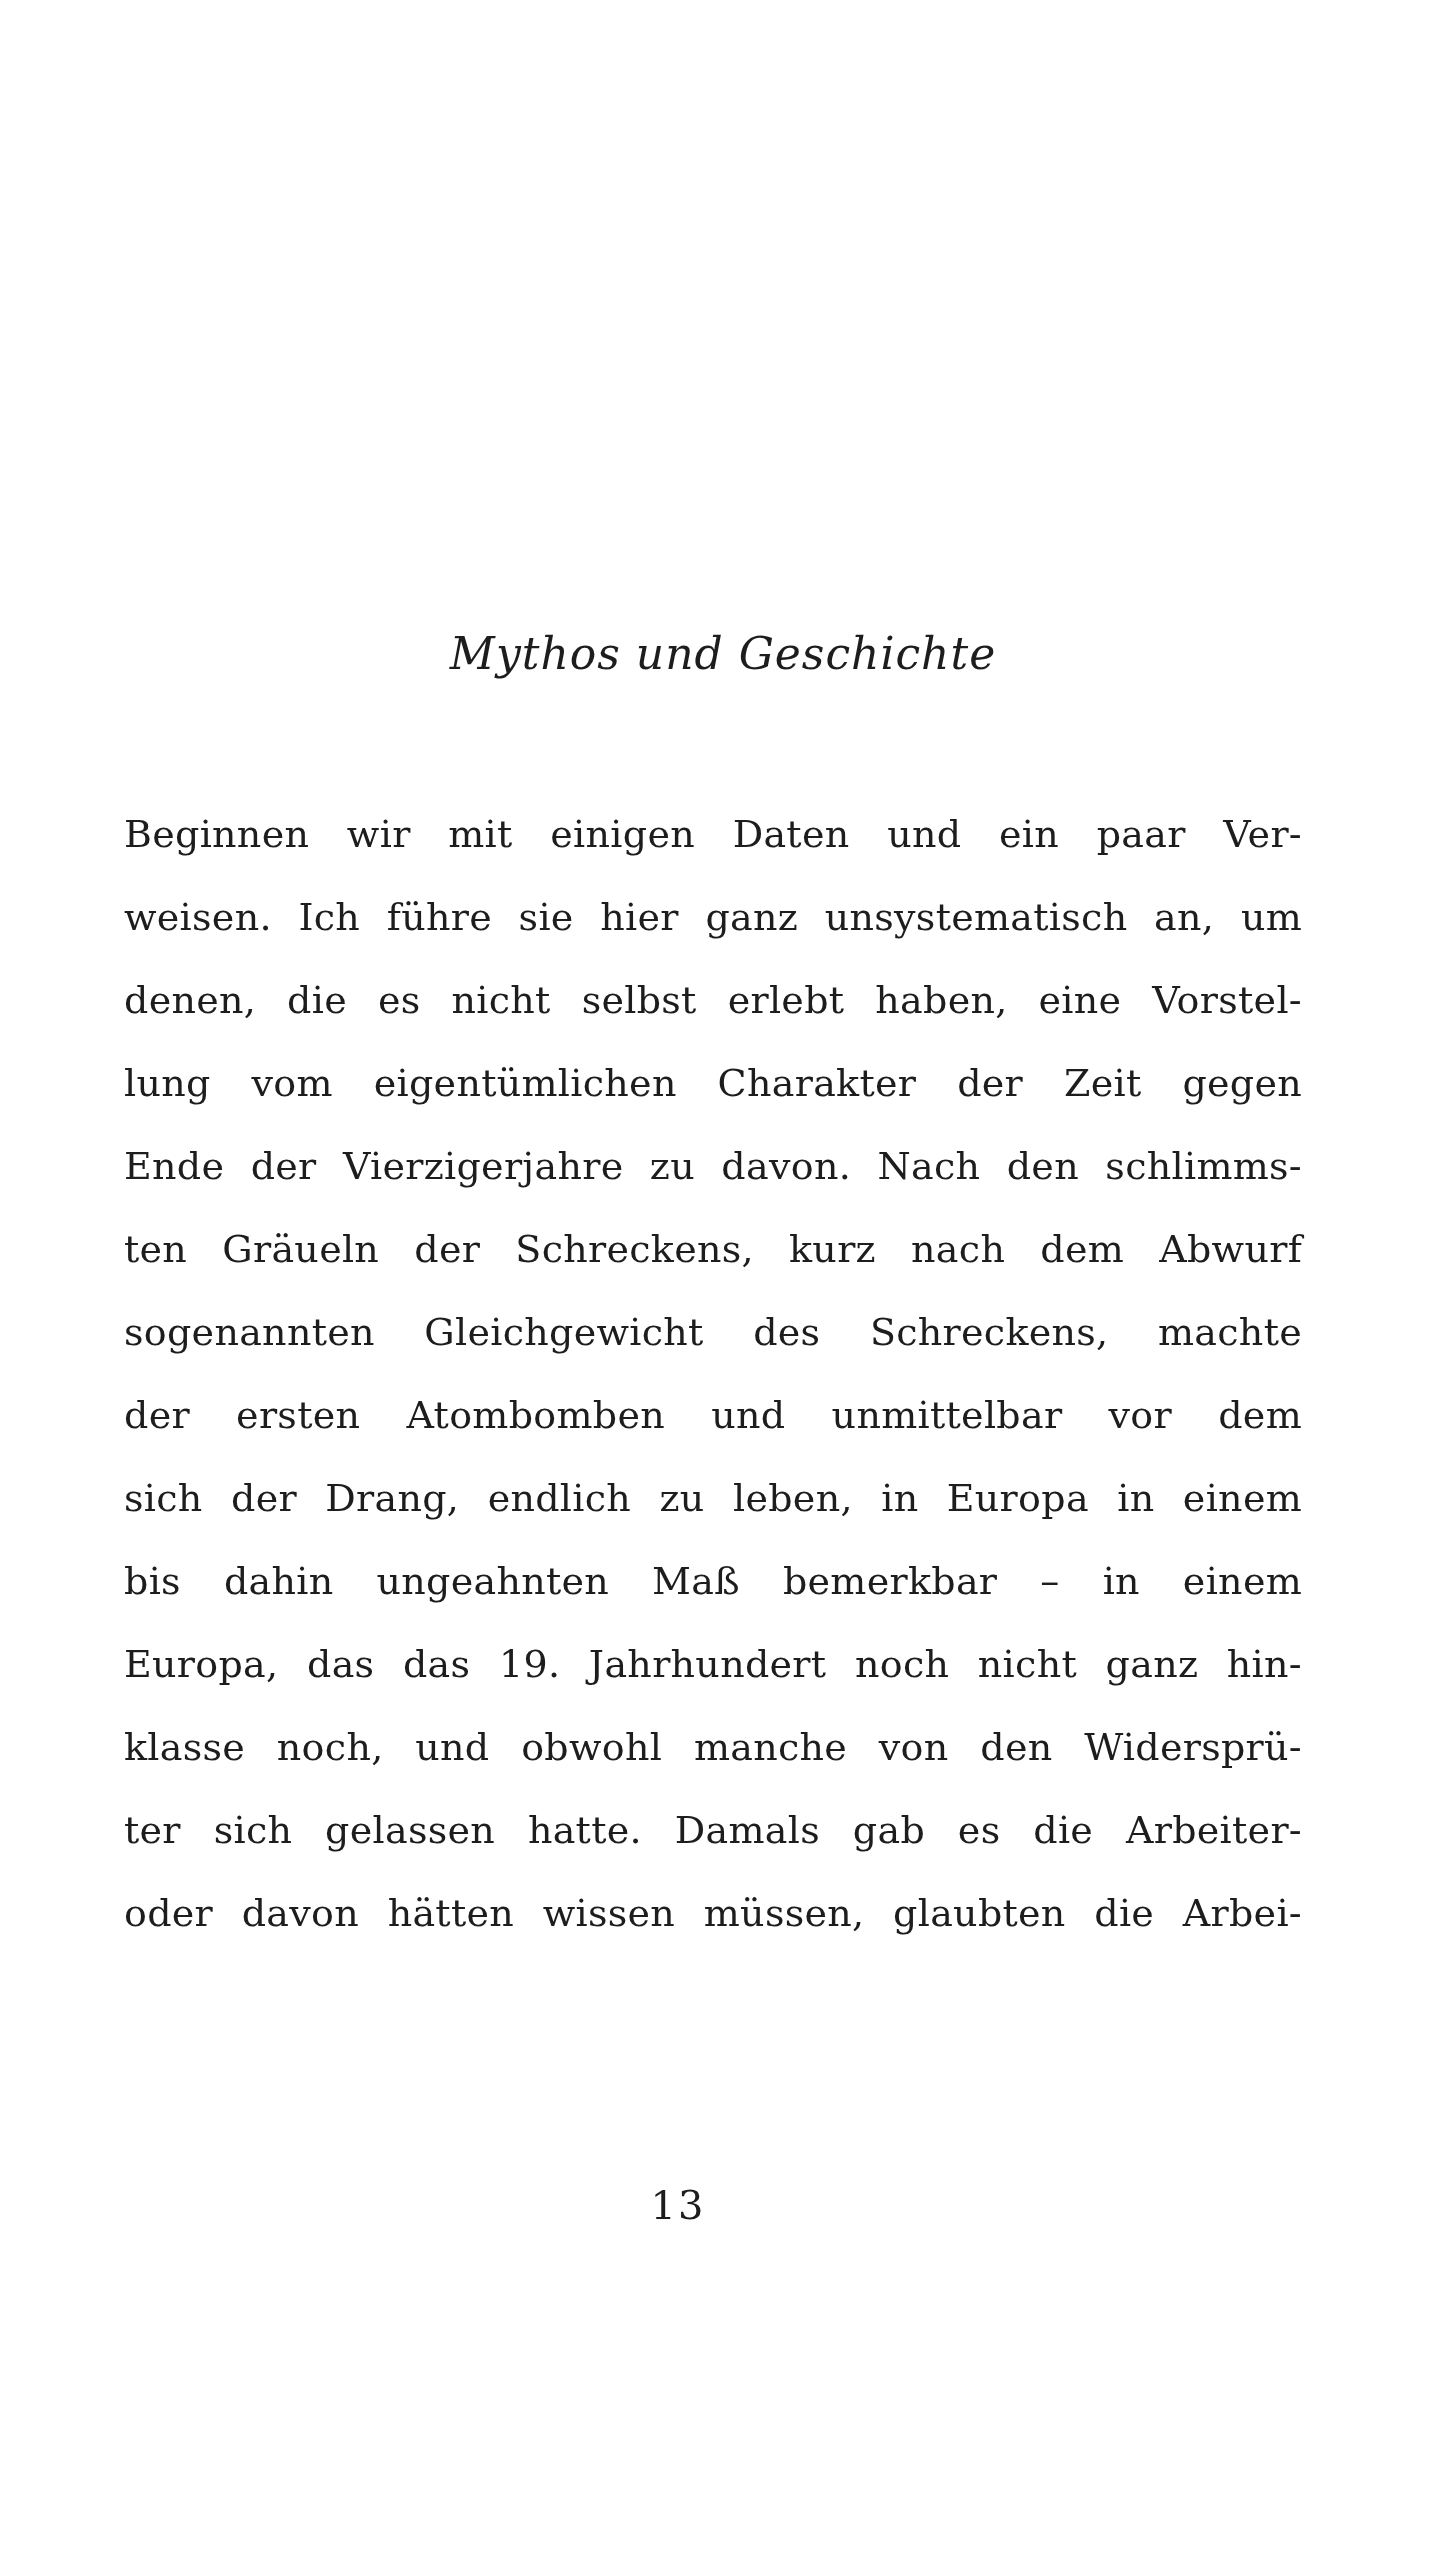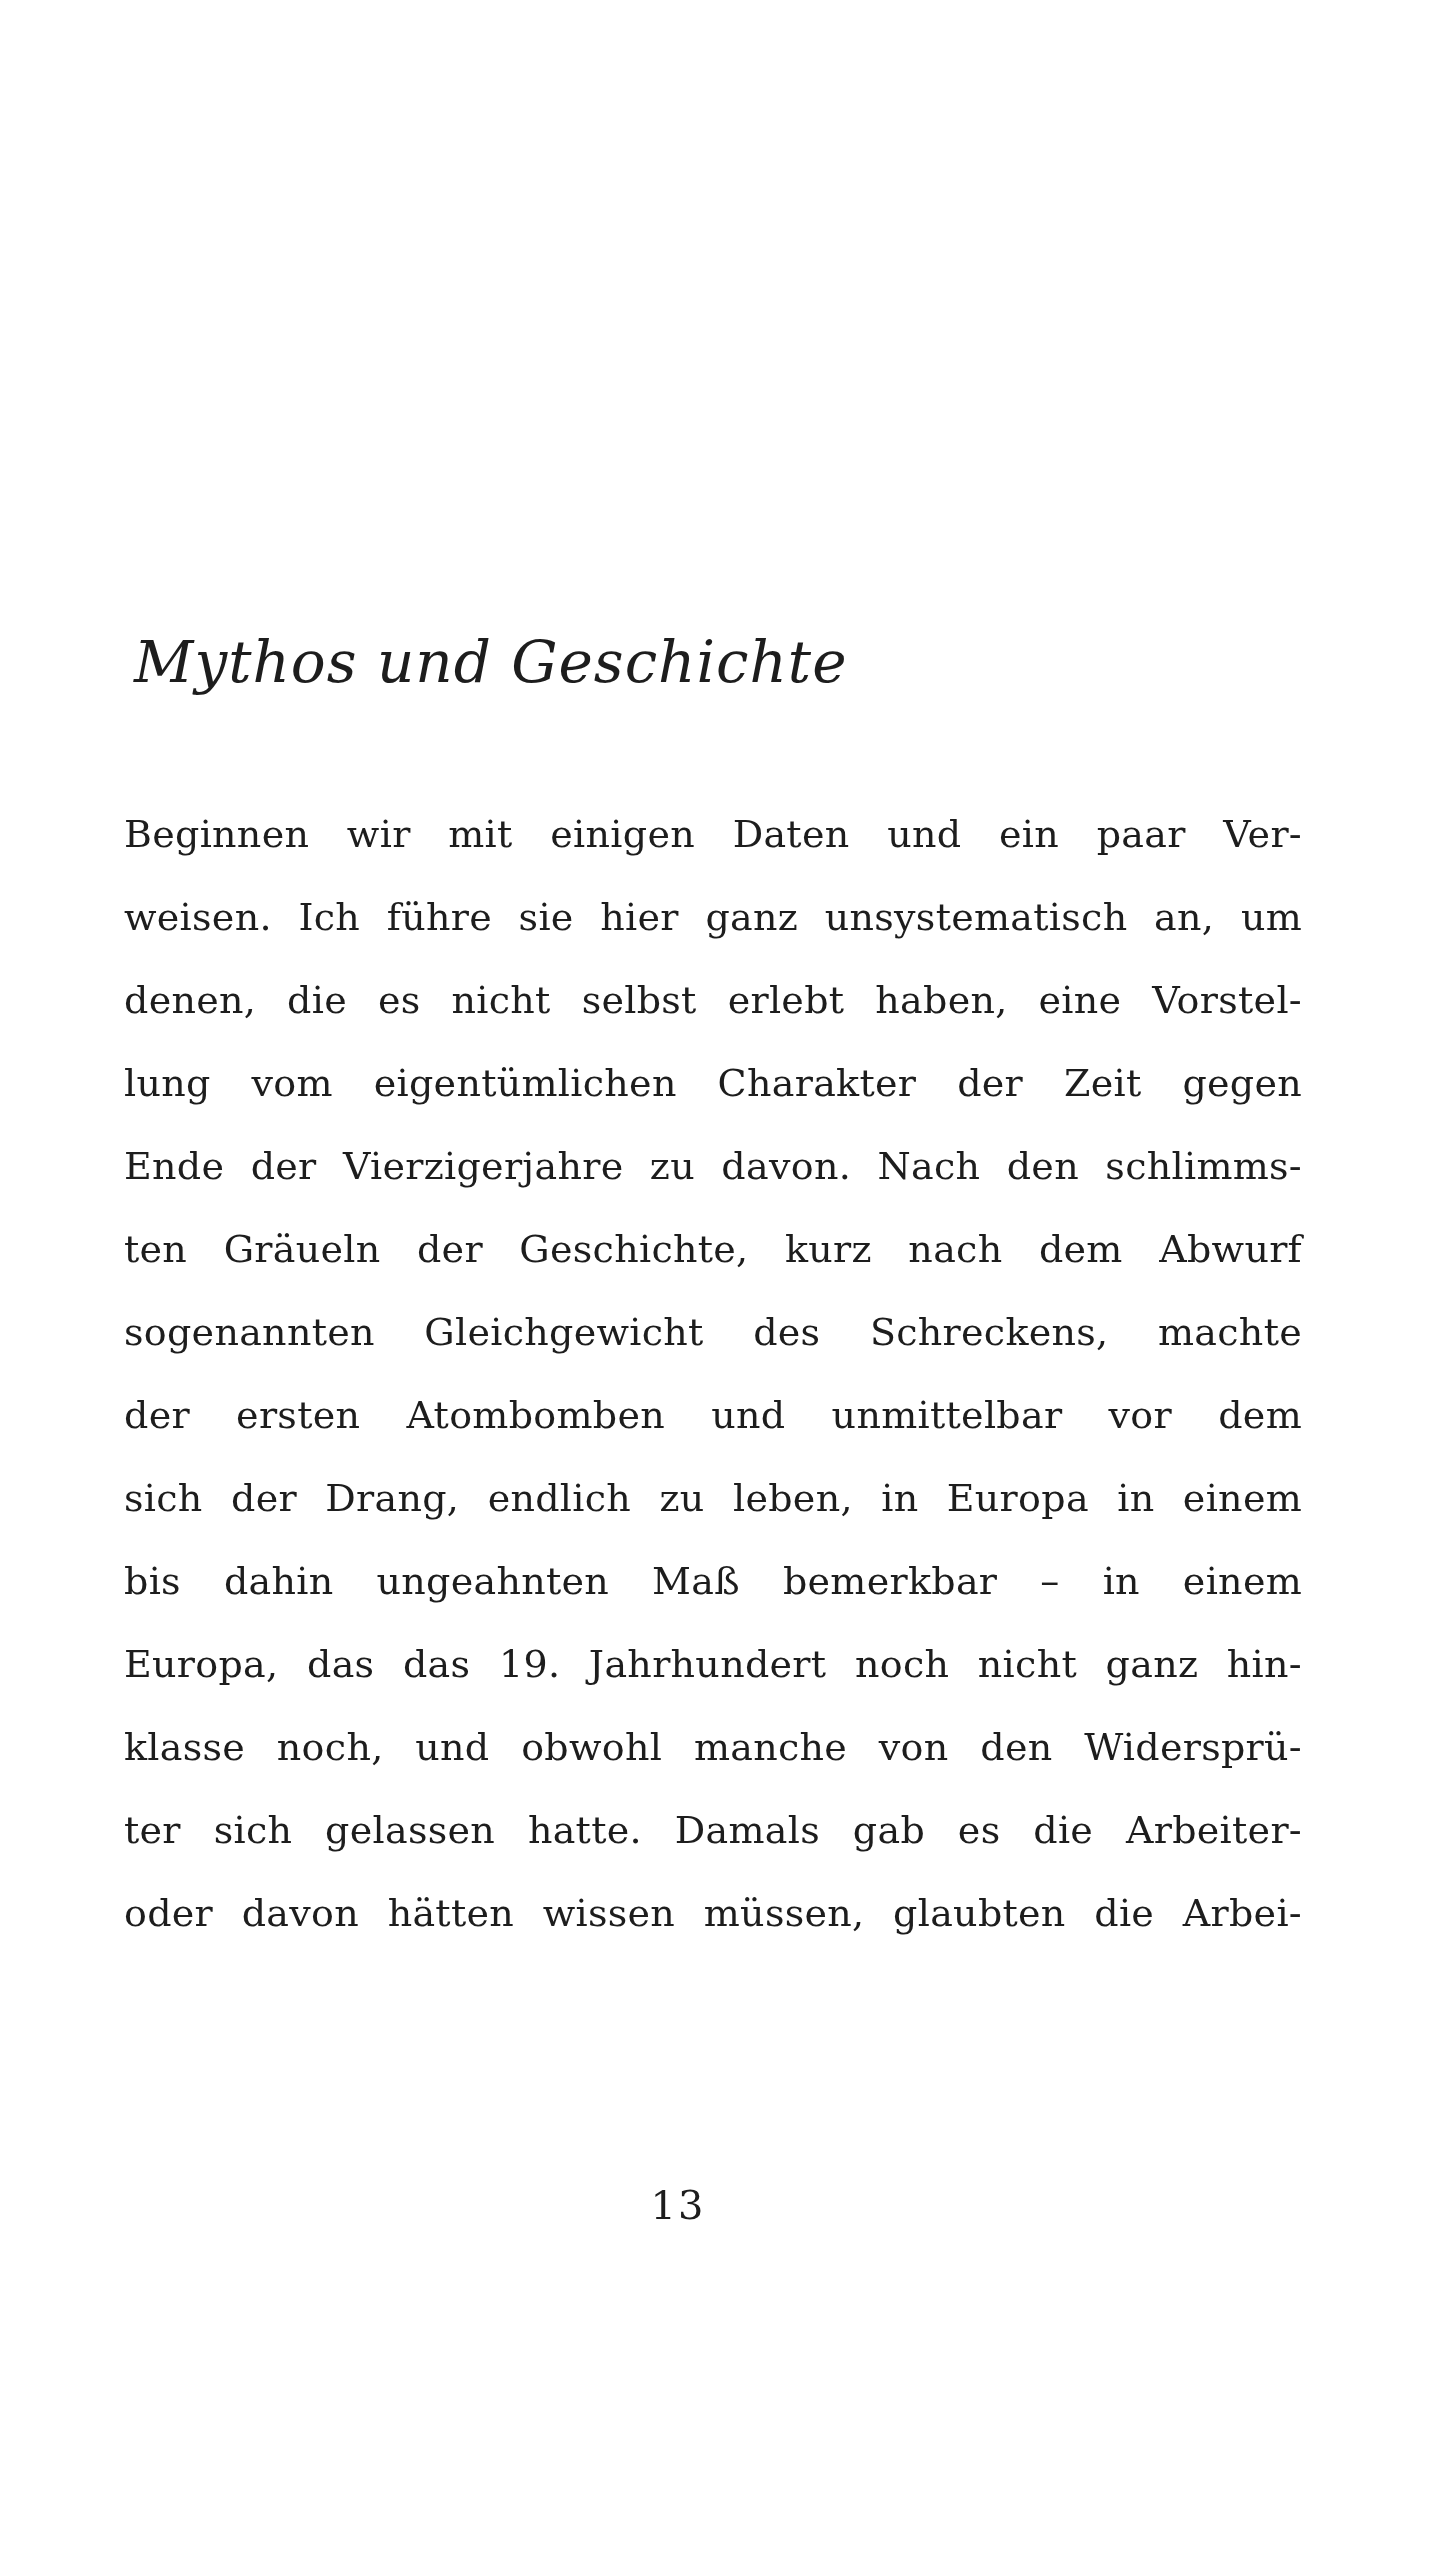--- a/index.html
+++ b/index.html
@@ -14,23 +14,23 @@
     background: #ffffff;
     font-family: "DejaVu Serif", "Liberation Serif", serif;
     color: #1d1d1d;
     overflow: hidden;
   }
   .chapter-title {
     position: absolute;
     top: 628px;
     left: 134px;
     width: 1178px;
-    text-align: left;
+    text-align: center;
     font-style: italic;
-    font-size: 58px;
+    font-size: 44px;
     letter-spacing: 1px;
     white-space: nowrap;
   }
   .body-text {
     position: absolute;
     top: 793px;
     left: 124px;
     width: 1178px;
     font-size: 38px;
     letter-spacing: 0.3px;
@@ -59,21 +59,21 @@
 <div class="page">
 
   <div class="chapter-title">Mythos und Geschichte</div>
 
   <div class="body-text">
     <div class="text-line">Beginnen wir mit einigen Daten und ein paar Ver-</div>
     <div class="text-line">weisen. Ich führe sie hier ganz unsystematisch an, um</div>
     <div class="text-line">denen, die es nicht selbst erlebt haben, eine Vorstel-</div>
     <div class="text-line">lung vom eigentümlichen Charakter der Zeit gegen</div>
     <div class="text-line">Ende der Vierzigerjahre zu davon. Nach den schlimms-</div>
-    <div class="text-line">ten Gräueln der Geschichte, kurz nach dem Abwurf</div>
+    <div class="text-line">ten Gräueln der Schreckens, kurz nach dem Abwurf</div>
     <div class="text-line">sogenannten Gleichgewicht des Schreckens, machte</div>
     <div class="text-line">der ersten Atombomben und unmittelbar vor dem</div>
     <div class="text-line">sich der Drang, endlich zu leben, in Europa in einem</div>
     <div class="text-line">bis dahin ungeahnten Maß bemerkbar – in einem</div>
     <div class="text-line">Europa, das das 19. Jahrhundert noch nicht ganz hin-</div>
     <div class="text-line">klasse noch, und obwohl manche von den Widersprü-</div>
     <div class="text-line">ter sich gelassen hatte. Damals gab es die Arbeiter-</div>
     <div class="text-line">oder davon hätten wissen müssen, glaubten die Arbei-</div>
   </div>
 

